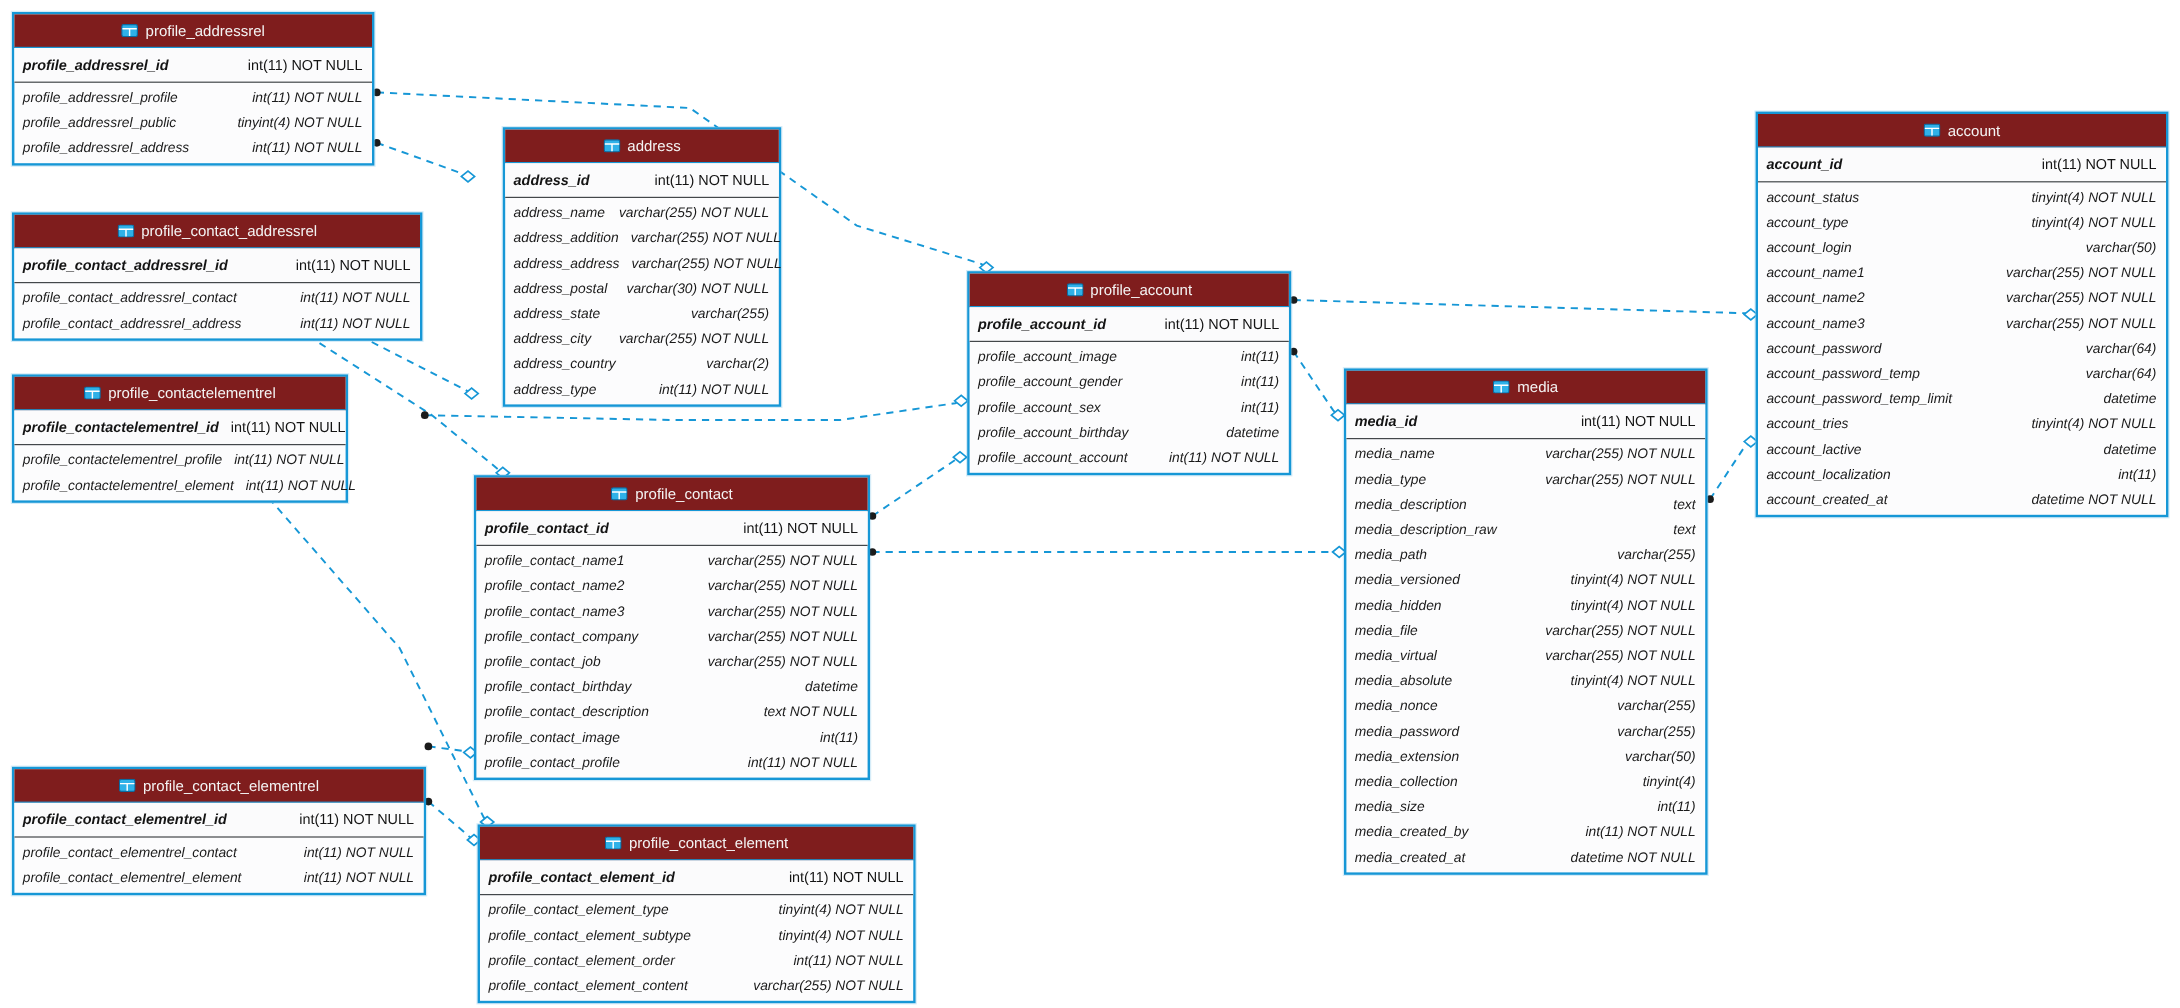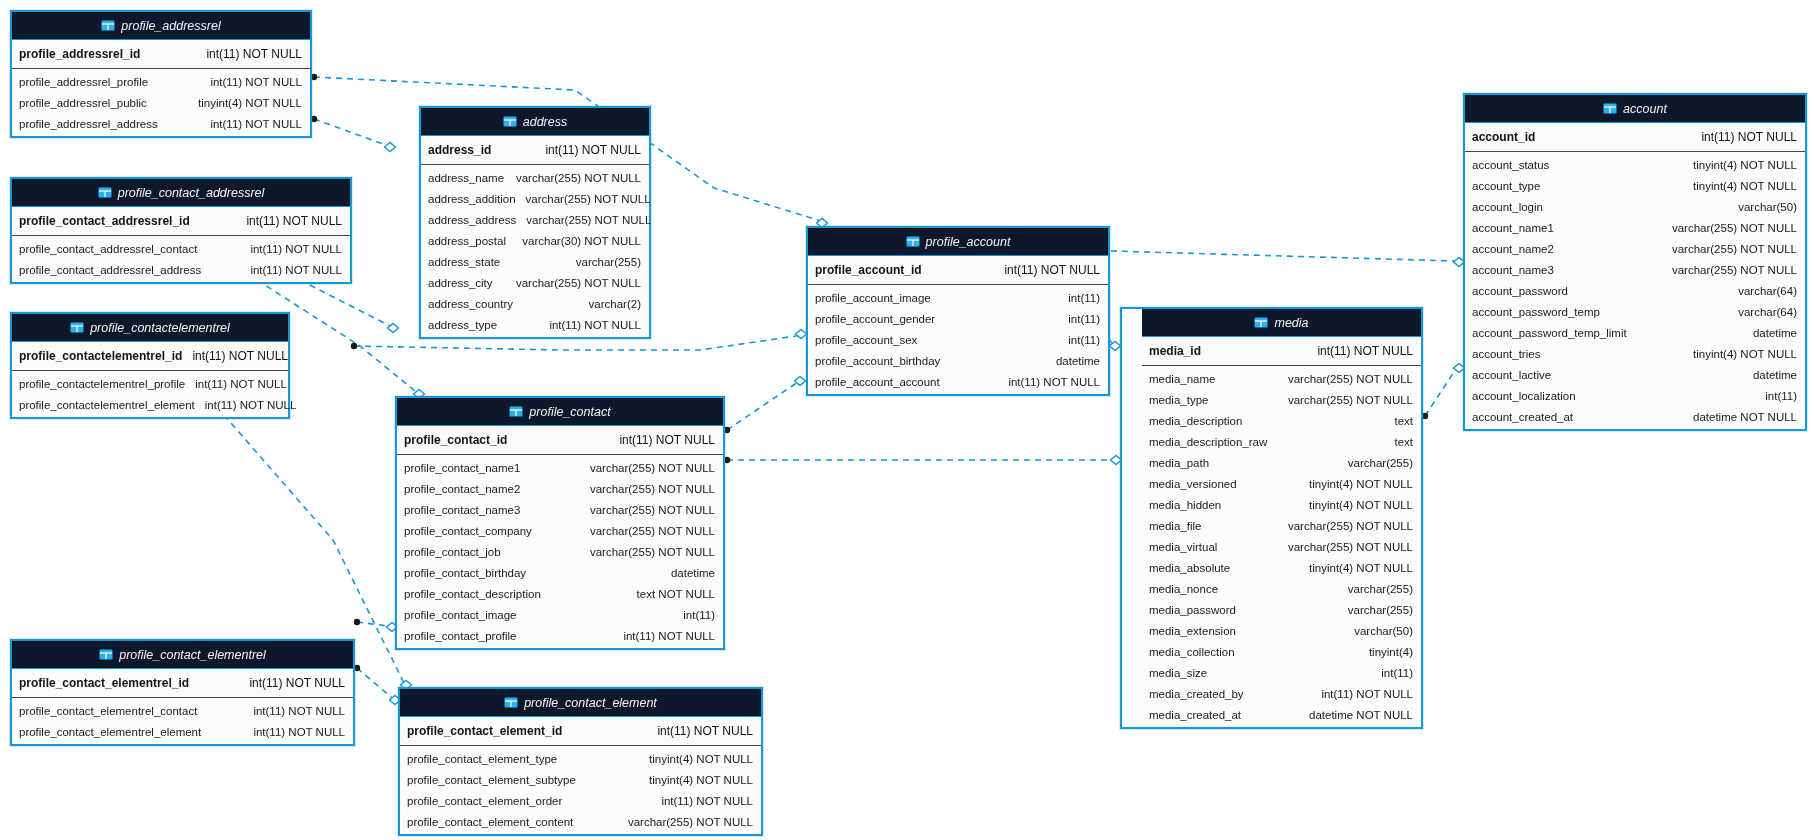--- a/index.html
+++ b/index.html
@@ -13,41 +13,40 @@
 
   .db-table {
     position:absolute;
     background:#fcfcfd;
     border:2px solid #1697d6;
     box-sizing:border-box;
     box-shadow:0 0 0 1px rgba(22,151,214,0.18);
   }
   .db-header {
     height:27px;
-    background:#0f172a;
+    background:#7f1d1d;
     color:#f4f4f4;
     display:flex; align-items:center; justify-content:center; gap:6px;
     font-size:12.5px;
     border-bottom:1px solid #1697d6;
     cursor:default;
     white-space:nowrap;
-    font-style:italic;
   }
   .pk-row {
     height:28px;
     display:flex; justify-content:space-between; align-items:center;
     padding:0 8px 0 7px;
     font-size:12px;
     color:#141414;
     background:#fbfbfc;
     border-bottom:1px solid #43474a;
     gap:10px; white-space:nowrap;
   }
-  .pk-name { font-weight:bold; }
-  .col-rows { padding:2px 0 2px 0; }
+  .pk-name { font-weight:bold;font-style:italic; }
+  .col-rows { padding:2px 0 2px 0;font-style:italic; }
   .col-row {
     height:21px;
     display:flex; justify-content:space-between; align-items:center;
     padding:0 8px 0 7px;
     font-size:11.5px;
     color:#1a1a1a;
     gap:10px; white-space:nowrap;
   }
   .col-name, .col-type, .pk-type { white-space:nowrap; }
   .tbl-icon { display:inline-flex; align-items:center; }
@@ -362,21 +361,21 @@
         <div class="col-row">
           <span class="col-name">profile_contact_element_order</span>
           <span class="col-type">int(11) NOT NULL</span>
         </div>
         <div class="col-row">
           <span class="col-name">profile_contact_element_content</span>
           <span class="col-type">varchar(255) NOT NULL</span>
         </div>
       </div>
     </div>
-    <div class="db-table" style="left: 806px; top: 226px; width: 304px;">
+    <div class="db-table" style="left: 806px; top: 226px; width: 270px;">
       <div class="db-header">
         <span class="tbl-icon">
           <svg width="14" height="11" viewBox="0 0 14 11">
             <rect x="0.5" y="0.5" width="13" height="10" rx="1.5" fill="#2fb1e8" stroke="#0b6ba1"></rect>
             <line x1="1" y1="4" x2="13" y2="4" stroke="#ffffff" stroke-width="1.2"></line>
             <line x1="7" y1="4" x2="7" y2="10" stroke="#ffffff" stroke-width="1.2"></line>
           </svg>
         </span>
         <span>profile_account</span>
       </div>
@@ -400,21 +399,21 @@
         <div class="col-row">
           <span class="col-name">profile_account_birthday</span>
           <span class="col-type">datetime</span>
         </div>
         <div class="col-row">
           <span class="col-name">profile_account_account</span>
           <span class="col-type">int(11) NOT NULL</span>
         </div>
       </div>
     </div>
-    <div class="db-table" style="left: 1120px; top: 307px; width: 303px; padding-left: 20px;">
+    <div class="db-table" style="left: 1120px; top: 307px; width: 303px;">
       <div class="db-header">
         <span class="tbl-icon">
           <svg width="14" height="11" viewBox="0 0 14 11">
             <rect x="0.5" y="0.5" width="13" height="10" rx="1.5" fill="#2fb1e8" stroke="#0b6ba1"></rect>
             <line x1="1" y1="4" x2="13" y2="4" stroke="#ffffff" stroke-width="1.2"></line>
             <line x1="7" y1="4" x2="7" y2="10" stroke="#ffffff" stroke-width="1.2"></line>
           </svg>
         </span>
         <span>media</span>
       </div>

